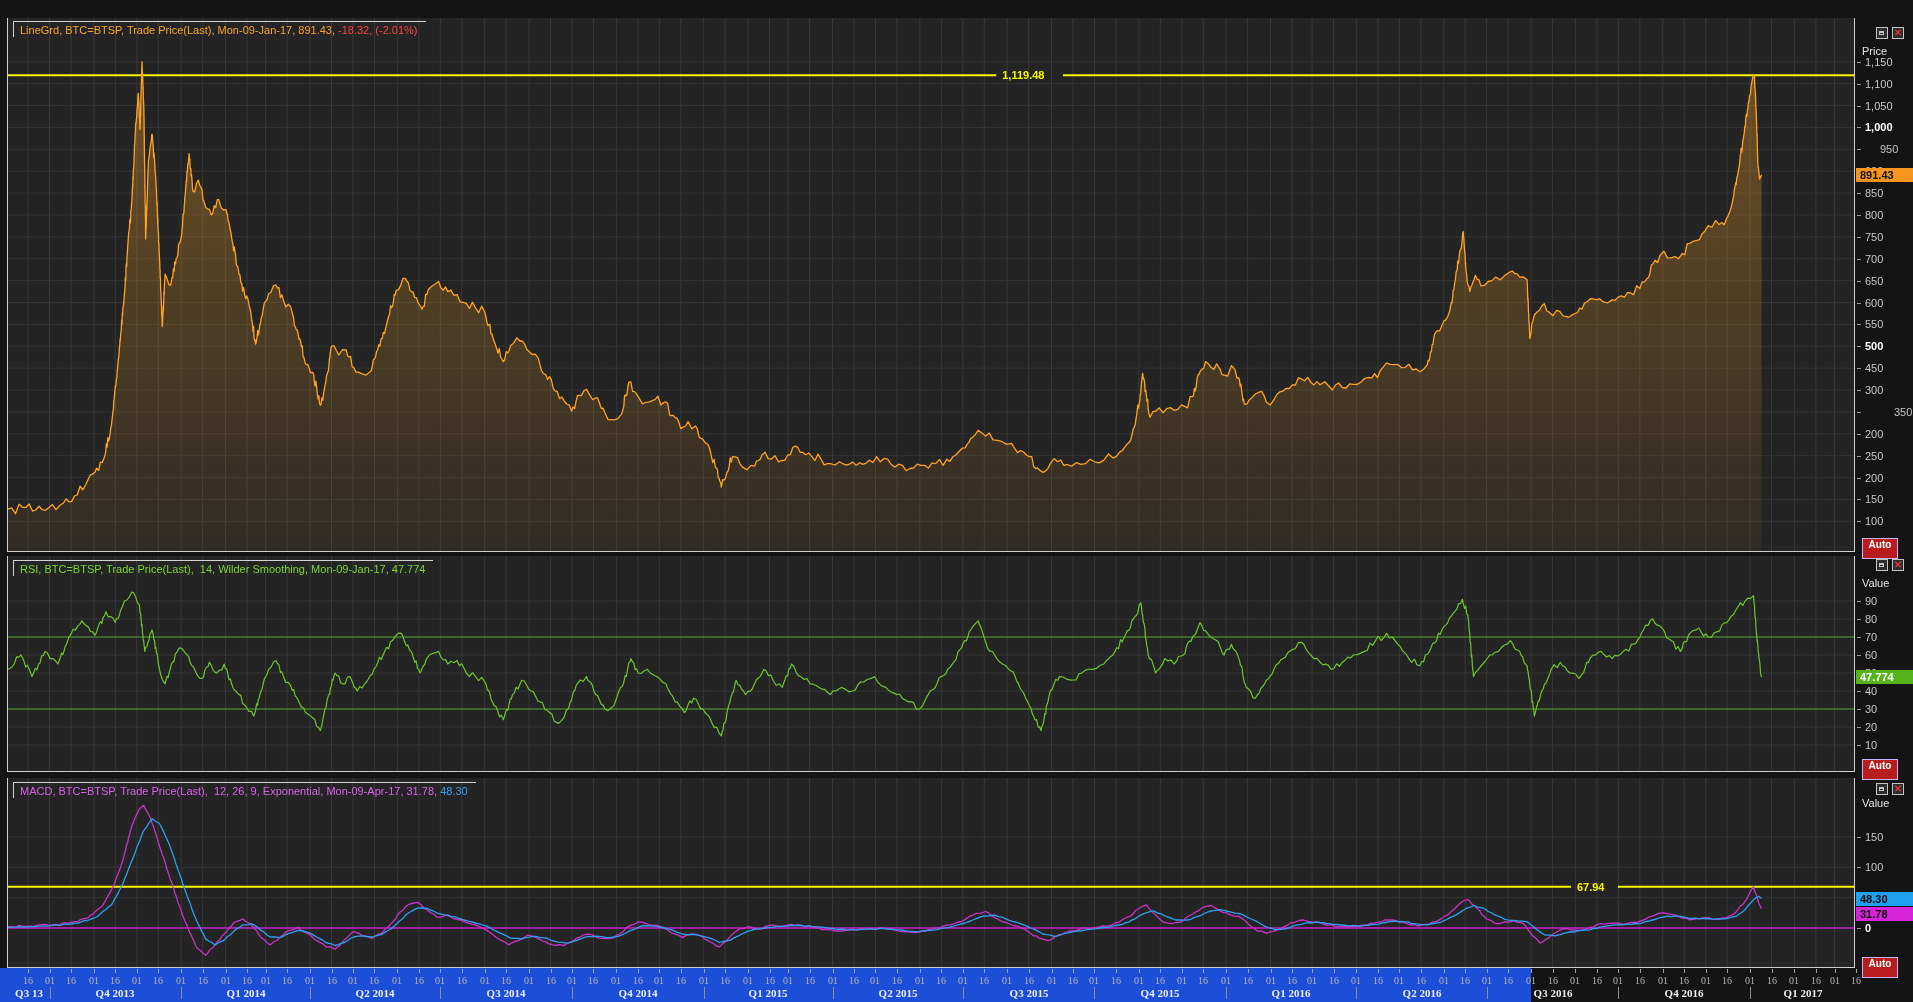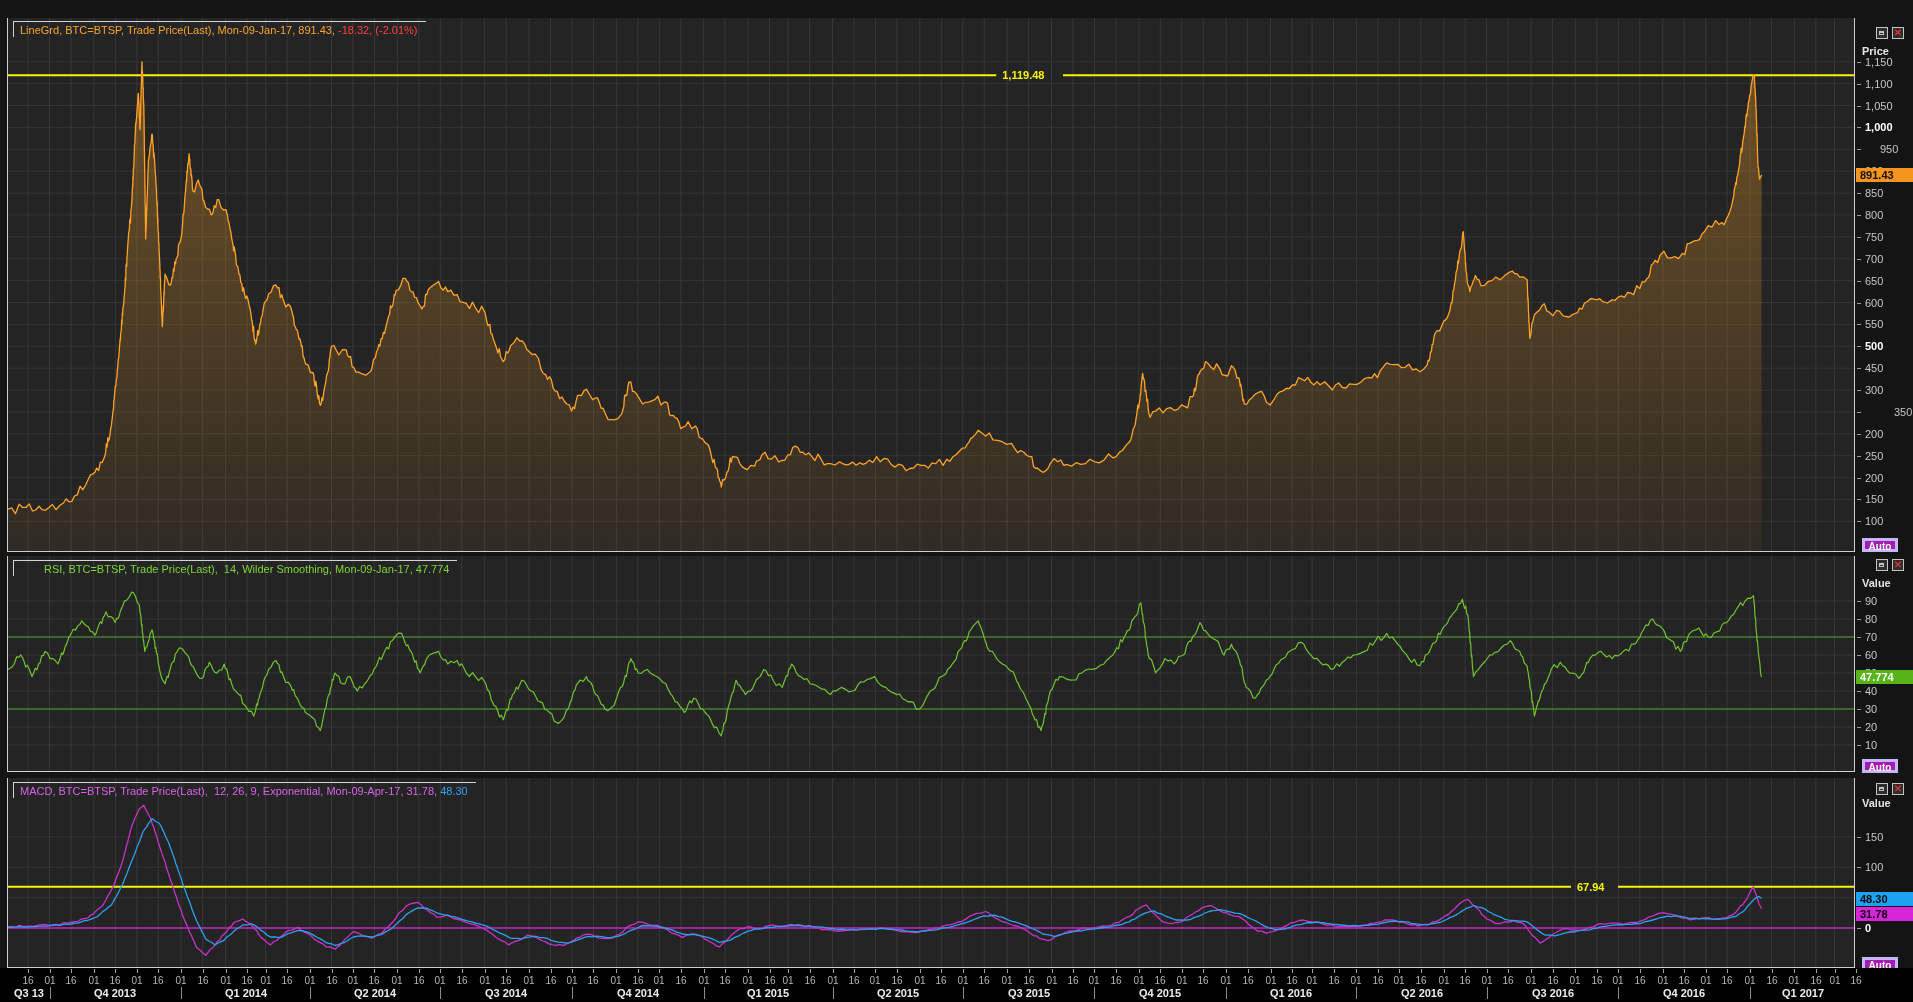--- a/index.html
+++ b/index.html
@@ -14,29 +14,29 @@
   .plot{position:absolute;left:7px;top:0;background:#242424;
         border-left:1px solid #cfcfcf;border-right:1px solid #cfcfcf;border-bottom:1px solid #cfcfcf;}
   .legend{position:absolute;left:13px;font-size:11px;white-space:pre;height:16px;
           border-left:1px solid #d4d4d4;border-top:1px solid #d4d4d4;padding:2px 8px 0 6px;}
   .ytick{position:absolute;left:1857px;width:56px;height:12px;color:#c6c6c6;font-size:11px;
          display:flex;align-items:center;}
   .ytick .dash{width:4px;height:1px;background:#9a9a9a;margin-right:4px;flex:none;}
   .ytick.bold{color:#ffffff;font-weight:bold;}
   .badge{position:absolute;left:1856px;width:57px;height:14px;font-size:11px;font-weight:bold;
          line-height:14px;padding-left:4px;}
-  .auto-btn{position:absolute;left:1862px;width:36px;height:14px;border:3px solid #c4b5fd;
+  .auto-btn{position:absolute;left:1862px;width:36px;height:21px;border:1px solid #c4b5fd;
             color:#fff;font-weight:bold;font-size:10px;line-height:12px;text-align:center;
-            background:#a21caf;cursor:pointer;}
-  .axis-title{position:absolute;left:1862px;font-weight:bold;font-size:11px;color:#e4e4e4;}
+            background:#b91c1c;cursor:pointer;}
+  .axis-title{position:absolute;left:1862px;font-weight:normal;font-size:11px;color:#e4e4e4;}
   .win-icon{position:absolute;width:12px;height:12px;border:1px solid #c4c4c4;background:#2e2e2e;cursor:pointer;}
   .win-icon .inner{position:absolute;left:2px;top:3px;width:5px;height:4px;
                    border:1px solid #c4c4c4;border-top-width:2px;}
   .win-icon.close-x{color:#e03232;font-size:10px;font-weight:bold;line-height:10px;text-align:center;}
-  .xaxis{position:absolute;left:0;top:968px;width:1913px;height:34px;background:#000000;}
+  .xaxis{position:absolute;left:0;top:968px;width:1531px;height:34px;background:#1d4ed8;font-family:Liberation Serif, serif;}
   .xtickmark{position:absolute;top:1px;width:1px;height:4px;background:#a0a0a0;}
   .xminor{position:absolute;top:7px;font-size:10px;color:#b6b6b6;transform:translateX(-50%);}
   .xq{position:absolute;top:19px;font-size:11px;font-weight:bold;color:#ededed;transform:translateX(-50%);white-space:pre;}
   .xsep{position:absolute;top:19px;width:1px;height:12px;background:#8f8f8f;}
 </style>
 </head>
 <body>
 
 <div class="screen">
   <div id="panels">
@@ -351,21 +351,21 @@
           <line x1="0" y1="99" x2="1848" y2="99" stroke="#343434" stroke-width="1"></line>
           <line x1="0" y1="116.99999999999999" x2="1848" y2="116.99999999999999" stroke="#343434" stroke-width="1"></line>
           <line x1="0" y1="135" x2="1848" y2="135" stroke="#343434" stroke-width="1"></line>
           <line x1="0" y1="153" x2="1848" y2="153" stroke="#343434" stroke-width="1"></line>
           <line x1="0" y1="171" x2="1848" y2="171" stroke="#343434" stroke-width="1"></line>
           <line x1="0" y1="189" x2="1848" y2="189" stroke="#343434" stroke-width="1"></line>
           <line x1="0" y1="81" x2="1848" y2="81" stroke="#4f9e2e" stroke-width="1.2"></line>
           <line x1="0" y1="153" x2="1848" y2="153" stroke="#4f9e2e" stroke-width="1.2"></line>
           <path d="M0.0,113.4L2.2,112.3L4.3,110.8L6.5,107.2L8.6,100.8L10.8,101.2L12.9,99.0L14.5,101.8L16.1,105.6L17.7,111.1L19.3,109.1L20.9,112.5L22.4,116.3L24.0,120.6L25.6,117.1L27.3,112.3L28.9,113.8L30.5,108.1L32.1,106.7L33.7,99.7L35.3,99.6L37.0,95.4L39.5,96.9L42.1,102.7L44.7,102.6L47.3,104.6L49.9,108.0L51.1,105.1L52.4,101.2L53.6,96.9L54.8,98.6L56.1,94.8L57.3,90.1L58.5,88.3L59.8,84.4L61.0,81.0L63.1,77.8L65.3,73.2L67.5,74.1L69.6,70.1L71.8,68.4L73.9,64.8L76.1,67.8L78.2,69.7L80.4,70.9L82.5,75.5L84.7,75.9L86.9,79.2L88.2,77.2L89.6,72.6L91.0,68.6L92.4,65.7L93.8,67.5L95.2,61.3L96.6,59.6L97.9,55.8L100.3,60.9L102.6,60.5L104.9,62.0L107.2,66.6L108.5,62.3L109.8,62.7L111.1,60.1L112.5,54.6L113.8,51.9L115.1,49.1L116.4,45.0L118.9,44.0L121.4,40.8L123.8,36.0L125.7,36.9L127.5,40.4L129.4,46.7L131.2,48.6L131.6,52.1L132.0,56.6L132.4,56.8L132.8,59.9L133.2,64.4L133.6,70.2L134.0,68.6L134.4,77.0L134.8,77.7L135.2,84.3L135.6,84.4L136.0,88.7L136.4,91.6L136.8,95.4L137.8,91.3L138.9,90.8L139.9,86.5L141.0,84.0L142.0,78.2L143.1,76.1L144.1,73.8L144.8,76.4L145.4,80.4L146.0,83.6L146.6,84.6L147.2,92.5L147.8,91.2L148.5,96.9L149.1,97.3L149.7,101.1L150.3,107.4L150.9,110.2L151.5,113.4L152.9,119.5L154.3,123.5L155.7,125.9L157.1,127.8L158.1,123.7L159.2,120.2L160.2,121.3L161.3,115.9L162.4,112.7L163.4,108.1L164.5,106.2L166.0,105.2L167.4,97.8L168.9,96.2L170.4,93.2L171.9,91.8L174.3,92.9L176.8,96.4L179.3,99.0L180.7,100.8L182.2,106.7L183.7,109.4L185.2,110.4L186.6,113.4L189.1,118.9L191.6,122.1L194.0,122.4L195.5,120.8L197.0,113.9L198.5,111.3L200.0,110.6L201.4,106.2L203.3,109.6L205.1,114.0L207.0,116.4L208.8,117.0L211.3,114.2L213.8,114.0L216.2,108.0L217.4,112.5L218.7,112.8L219.9,118.4L221.1,123.8L222.4,122.8L223.6,127.8L225.5,132.9L227.3,134.7L229.2,136.9L231.0,138.6L232.8,139.4L234.7,147.6L236.5,148.8L238.4,151.2L240.9,155.5L243.3,155.1L245.8,160.2L246.7,157.2L247.6,154.5L248.6,147.9L249.5,149.1L250.4,143.2L251.3,141.5L252.3,137.2L253.2,135.0L254.2,132.6L255.3,127.2L256.3,123.0L257.4,120.9L258.5,119.5L259.5,117.2L260.6,113.4L263.0,111.3L265.5,105.9L268.0,104.4L269.4,107.6L270.9,108.5L272.4,116.4L273.9,115.8L275.4,120.6L277.8,126.5L280.3,126.3L282.7,129.6L284.2,134.3L285.7,133.6L287.2,139.8L288.7,141.4L290.1,144.0L292.0,148.6L293.8,151.2L295.7,152.0L297.5,156.6L301.2,158.9L304.9,162.0L306.8,163.6L308.6,170.3L310.5,171.5L312.3,174.6L313.1,171.9L313.8,169.5L314.5,165.3L315.3,161.0L316.0,157.8L316.7,153.9L317.5,152.1L318.2,150.4L319.0,144.6L319.7,142.2L320.6,138.7L321.6,138.4L322.5,132.2L323.4,130.1L324.3,123.4L325.2,124.0L326.2,118.9L327.1,117.0L328.9,119.7L330.8,120.2L332.6,126.8L334.5,127.8L337.0,127.9L339.4,121.1L341.9,120.6L343.4,123.7L344.8,127.1L346.3,131.5L347.8,132.1L349.3,135.0L351.7,130.5L354.2,132.0L356.7,127.8L358.5,126.0L360.4,123.0L362.2,119.5L364.1,118.2L365.9,113.4L367.8,111.0L369.6,106.9L371.4,101.4L373.3,103.5L375.1,99.0L377.0,94.8L378.8,91.2L380.7,92.8L382.5,85.7L384.4,84.6L387.5,80.0L390.5,77.1L393.6,77.4L395.2,81.4L396.7,85.7L398.2,89.9L399.8,88.8L401.3,93.3L402.9,95.4L404.2,97.5L405.5,102.3L406.8,106.4L408.1,104.8L409.5,112.4L410.8,113.5L412.1,117.0L413.6,113.5L415.2,110.0L416.7,108.5L418.3,103.1L419.8,101.1L421.3,99.0L424.4,97.5L427.5,96.6L430.6,95.4L432.9,101.0L435.2,104.0L437.5,103.6L439.8,108.0L442.9,105.2L446.0,106.7L449.1,104.4L451.4,109.8L453.7,107.8L456.0,112.3L458.3,117.0L461.4,120.5L464.5,116.7L467.5,120.6L470.6,124.6L473.7,121.3L476.8,126.0L478.1,128.6L479.4,134.2L480.7,134.3L482.1,138.5L483.4,144.3L484.7,146.4L486.0,149.4L487.9,150.5L489.7,155.0L491.6,161.0L493.4,159.1L495.3,163.8L496.4,160.5L497.6,155.9L498.7,153.4L499.9,154.4L501.0,148.5L502.2,142.9L503.3,143.0L504.5,138.6L506.4,136.9L508.2,131.2L510.0,133.0L511.9,128.4L513.7,124.2L516.1,125.0L518.4,128.8L520.7,133.3L523.0,135.0L525.3,135.9L527.6,140.2L529.9,145.0L532.2,145.8L534.5,146.9L536.8,153.5L539.2,154.1L541.5,156.6L543.8,157.8L546.1,164.9L548.4,166.4L550.7,167.4L552.6,165.4L554.4,163.6L556.2,160.9L558.1,154.8L559.9,153.0L561.1,150.4L562.3,145.9L563.4,144.3L564.6,139.2L565.7,135.2L566.9,134.3L568.0,129.9L569.2,127.8L572.3,124.0L575.3,125.5L578.4,120.6L580.0,124.5L581.5,125.4L583.0,126.9L584.6,129.9L586.1,135.8L587.7,138.6L589.5,139.5L591.4,143.7L593.2,148.2L595.1,149.1L596.9,153.0L600.0,154.6L603.1,152.0L606.1,149.4L607.5,145.3L608.8,141.5L610.1,137.4L611.4,133.7L612.7,131.4L614.1,130.6L615.4,127.8L616.3,123.7L617.2,119.7L618.2,120.6L619.1,116.4L620.0,110.8L620.9,106.6L621.9,106.0L622.8,102.6L624.3,105.5L625.7,106.9L627.2,113.6L628.7,112.9L630.2,117.0L633.2,117.4L636.3,114.8L639.4,113.4L642.5,117.3L645.6,118.9L648.6,120.6L651.7,122.6L654.8,126.3L657.9,127.8L659.4,131.8L661.0,134.7L662.5,137.8L664.0,139.3L665.6,142.3L667.1,145.8L669.4,146.1L671.7,150.1L674.1,152.5L676.4,156.6L678.2,154.4L680.1,148.6L681.9,145.0L683.8,146.8L685.6,142.2L687.9,143.0L690.2,147.5L692.5,152.7L694.8,153.0L696.7,156.0L698.5,158.0L700.4,159.6L702.2,162.8L704.1,167.4L706.4,171.6L708.7,171.2L711.0,176.9L713.3,180.0L714.1,175.9L715.0,174.0L715.8,167.4L716.6,167.2L717.4,166.1L718.3,162.5L719.1,155.9L719.9,152.5L720.7,149.4L721.6,147.0L722.6,142.8L723.5,139.7L724.4,136.8L725.3,136.3L726.3,131.5L727.2,127.2L728.1,124.2L730.0,128.7L731.8,129.4L733.7,133.1L735.5,134.9L737.4,138.6L739.7,135.6L742.0,135.2L744.3,133.0L746.6,127.8L748.4,123.7L750.3,122.0L752.1,120.6L754.0,117.1L755.8,113.4L758.1,114.7L760.5,119.7L762.8,119.1L765.1,124.2L768.2,129.5L771.2,127.8L774.3,131.4L775.6,127.2L777.0,123.5L778.3,119.8L779.6,119.8L780.9,112.8L782.2,112.2L783.6,108.0L785.9,110.5L788.2,116.6L790.5,119.6L792.8,120.6L795.9,123.3L799.0,122.7L802.0,127.8L805.1,128.2L808.2,129.5L811.3,131.4L814.0,133.2L816.8,133.3L819.6,136.5L822.4,138.6L825.1,134.8L827.9,134.9L830.7,133.1L833.4,131.4L837.1,133.1L840.8,135.8L844.5,135.0L847.3,133.9L850.1,128.5L852.9,125.8L855.6,126.0L859.3,123.5L863.0,122.4L866.7,120.6L869.5,125.8L872.3,128.7L875.0,130.4L877.8,131.4L880.6,134.3L883.3,136.1L886.1,137.1L888.9,138.6L891.7,138.0L894.4,142.5L897.2,144.1L900.0,145.8L902.7,145.7L905.5,146.4L908.3,153.3L911.1,153.0L912.9,151.7L914.8,149.3L916.6,145.4L918.5,141.3L920.3,138.4L922.2,135.0L924.4,133.7L926.6,132.4L928.8,128.2L931.0,122.0L933.2,120.6L935.5,119.5L937.7,118.1L939.9,112.9L942.1,111.3L944.3,108.0L946.2,105.7L948.0,103.3L949.9,96.2L951.7,93.8L953.6,91.8L955.1,87.3L956.6,84.6L958.2,85.0L959.7,81.3L961.3,75.3L962.8,73.8L965.3,69.9L967.7,67.4L970.2,64.8L971.4,68.4L972.5,70.3L973.7,73.9L974.8,77.3L976.0,80.9L977.1,84.7L978.3,87.6L979.4,91.8L981.8,95.4L984.1,95.0L986.4,98.5L988.7,102.6L991.8,106.1L994.8,108.2L997.9,109.8L1000.2,112.7L1002.5,114.9L1004.9,115.5L1007.2,120.6L1008.7,125.3L1010.2,127.0L1011.8,131.5L1013.3,134.0L1014.9,136.0L1016.4,138.6L1017.7,142.2L1019.0,144.8L1020.4,147.5L1021.7,150.1L1023.0,152.4L1024.3,157.8L1025.6,160.2L1027.1,164.0L1028.6,163.7L1030.1,171.1L1031.6,170.8L1033.0,174.6L1033.8,170.6L1034.6,169.2L1035.3,167.1L1036.1,162.6L1036.9,157.4L1037.7,158.1L1038.4,149.7L1039.2,148.1L1040.0,145.6L1040.7,141.8L1041.5,138.2L1042.3,135.0L1044.1,133.3L1046.0,128.2L1047.8,123.4L1049.7,124.3L1051.5,120.6L1055.2,121.0L1058.9,123.2L1062.6,124.2L1065.4,124.0L1068.1,123.9L1070.9,117.9L1073.7,117.0L1077.4,114.1L1081.1,113.0L1084.8,113.4L1088.5,112.3L1092.2,109.2L1095.9,108.0L1098.1,104.8L1100.3,103.0L1102.5,100.7L1104.7,99.2L1107.0,95.4L1108.8,91.7L1110.6,92.6L1112.5,83.5L1114.3,85.9L1116.2,81.0L1117.7,78.5L1119.3,74.6L1120.8,74.4L1122.4,71.7L1123.9,64.5L1125.4,63.0L1126.9,60.5L1128.4,59.4L1129.9,56.4L1131.3,48.9L1132.8,46.8L1133.3,49.7L1133.7,54.1L1134.2,58.3L1134.7,58.7L1135.1,64.8L1135.6,66.7L1136.1,68.0L1136.5,70.0L1137.0,73.3L1137.4,81.6L1137.9,83.4L1138.4,86.5L1138.8,89.9L1139.3,91.6L1139.8,96.0L1140.2,99.0L1141.4,102.8L1142.7,102.8L1143.9,104.6L1145.1,108.5L1146.4,112.7L1147.6,117.0L1149.5,114.4L1151.3,112.8L1153.2,110.2L1155.0,106.9L1156.8,102.6L1159.9,104.9L1163.0,104.1L1166.1,108.0L1168.4,105.4L1170.7,100.4L1173.0,100.0L1175.3,99.0L1176.9,97.7L1178.4,90.7L1179.9,86.8L1181.5,85.2L1183.0,85.3L1184.6,81.0L1186.0,79.3L1187.5,78.1L1189.0,74.4L1190.5,70.3L1192.0,66.6L1193.8,69.7L1195.7,74.4L1197.5,74.7L1199.4,77.4L1202.4,80.7L1205.5,82.7L1208.6,84.6L1210.1,85.5L1211.5,89.3L1213.0,93.1L1214.5,97.2L1216.0,99.0L1217.8,94.2L1219.7,93.1L1221.5,93.2L1223.4,88.2L1224.9,92.2L1226.3,93.8L1227.8,95.1L1229.3,98.1L1230.8,102.6L1231.6,104.8L1232.4,108.8L1233.2,109.8L1234.1,112.0L1234.9,119.4L1235.7,123.4L1236.5,126.8L1237.3,128.3L1238.2,131.4L1240.5,132.8L1242.8,135.8L1245.1,142.0L1247.4,142.2L1249.2,139.0L1251.1,137.1L1252.9,132.5L1254.8,130.4L1256.6,127.8L1258.5,124.1L1260.3,123.0L1262.2,120.0L1264.0,118.3L1265.9,113.4L1268.2,108.7L1270.5,107.4L1272.8,103.7L1275.1,102.6L1277.4,101.3L1279.7,96.8L1282.0,95.0L1284.4,93.6L1287.4,92.5L1290.5,86.6L1293.6,86.4L1295.9,88.3L1298.2,93.2L1300.5,96.6L1302.8,99.0L1305.9,102.6L1309.0,102.3L1312.1,106.2L1314.9,108.9L1317.6,108.1L1320.4,109.4L1323.2,113.4L1325.9,112.5L1328.7,107.8L1331.5,110.3L1334.3,106.2L1337.0,104.3L1339.8,101.2L1342.6,101.8L1345.3,99.0L1349.0,98.6L1352.7,97.1L1356.4,95.4L1359.2,94.5L1362.0,87.1L1364.7,89.3L1367.5,84.6L1370.3,80.4L1373.1,84.5L1375.8,81.6L1378.6,77.4L1381.4,82.0L1384.2,81.0L1386.9,84.3L1389.7,88.2L1391.9,90.1L1394.1,94.1L1396.3,96.3L1398.6,98.8L1400.8,102.6L1403.6,106.3L1406.3,103.1L1409.1,108.9L1411.9,109.8L1413.7,105.5L1415.6,105.8L1417.4,99.0L1419.3,98.3L1421.1,96.2L1423.0,91.8L1424.8,87.3L1426.7,86.9L1428.5,84.8L1430.4,77.1L1432.2,78.4L1434.0,73.8L1435.9,70.6L1437.7,69.1L1439.6,66.9L1441.4,62.1L1443.3,60.0L1445.1,57.6L1447.0,55.4L1448.8,53.2L1450.7,47.5L1452.5,47.6L1454.4,43.2L1455.5,48.5L1456.6,52.4L1457.7,50.1L1458.8,57.9L1459.9,59.4L1460.2,62.2L1460.5,64.8L1460.8,67.6L1461.1,73.5L1461.4,76.2L1461.7,75.9L1462.0,84.5L1462.3,87.2L1462.5,86.3L1462.8,88.7L1463.1,97.1L1463.4,100.9L1463.7,98.9L1464.0,102.6L1464.3,108.0L1464.6,112.3L1464.9,113.8L1465.2,117.1L1465.5,120.6L1467.8,115.9L1470.1,113.9L1472.4,110.7L1474.7,108.0L1477.0,105.5L1479.3,102.5L1481.6,99.1L1483.9,99.0L1487.0,96.4L1490.1,95.6L1493.2,91.8L1496.3,89.0L1499.3,88.2L1502.4,84.6L1504.7,87.9L1507.0,93.1L1509.4,94.0L1511.7,95.4L1513.1,99.4L1514.6,100.7L1516.1,106.5L1517.6,108.3L1519.1,109.8L1519.5,113.7L1520.0,115.5L1520.5,119.1L1521.0,122.8L1521.5,124.4L1522.0,131.2L1522.5,133.2L1523.0,133.6L1523.5,136.9L1524.0,146.3L1524.5,145.2L1525.0,148.9L1525.5,152.3L1526.0,157.2L1526.4,160.2L1527.4,156.6L1528.3,151.8L1529.2,149.6L1530.1,145.2L1531.1,145.0L1532.0,141.5L1532.9,137.9L1533.8,135.0L1535.2,133.0L1536.5,128.2L1537.8,127.2L1539.1,124.6L1540.4,121.0L1541.8,117.9L1543.1,113.4L1546.2,108.7L1549.2,111.6L1552.3,106.2L1554.6,109.8L1556.9,110.9L1559.3,114.7L1561.6,117.0L1564.6,117.2L1567.7,118.0L1570.8,122.4L1572.4,120.5L1574.0,118.1L1575.6,116.7L1577.1,111.9L1578.7,106.4L1580.3,106.7L1581.9,102.6L1584.7,99.2L1587.4,99.2L1590.2,96.3L1593.0,95.4L1595.7,98.3L1598.5,101.0L1601.3,99.4L1604.1,102.6L1606.8,99.3L1609.6,99.9L1612.4,98.3L1615.2,95.4L1617.9,93.3L1620.7,95.1L1623.5,88.1L1626.2,88.2L1628.1,87.0L1629.9,83.5L1631.8,81.4L1633.6,76.8L1635.5,73.8L1637.8,69.1L1640.1,69.4L1642.4,64.2L1644.7,63.0L1647.0,67.2L1649.3,69.2L1651.7,69.9L1654.0,72.0L1656.3,75.2L1658.6,81.7L1660.9,83.1L1663.2,84.6L1665.5,85.7L1667.8,93.1L1670.1,90.4L1672.4,95.4L1674.0,92.9L1675.5,86.5L1677.1,85.5L1678.6,85.6L1680.1,80.3L1681.7,77.4L1684.8,74.8L1687.8,73.9L1690.9,72.0L1693.2,76.1L1695.5,80.0L1697.9,77.8L1700.2,81.0L1703.2,81.5L1706.3,76.7L1709.4,75.6L1711.7,74.9L1714.0,68.9L1716.3,66.9L1718.6,66.6L1721.0,63.8L1723.3,60.1L1725.6,58.5L1727.9,54.0L1730.2,50.7L1732.5,46.6L1734.8,49.6L1737.1,45.0L1739.9,42.2L1742.7,42.4L1745.4,39.6L1745.7,42.4L1746.0,46.7L1746.3,48.1L1746.5,50.1L1746.8,57.9L1747.1,61.5L1747.4,61.3L1747.7,65.1L1747.9,71.2L1748.2,73.8L1748.5,77.5L1748.8,79.1L1749.1,85.5L1749.4,84.6L1749.7,87.7L1750.1,92.8L1750.4,97.0L1750.7,98.6L1751.0,102.6L1751.5,104.9L1752.0,109.1L1752.5,116.6L1753.0,119.2L1753.6,121.0" fill="none" stroke="#6fc42e" stroke-width="1.2" stroke-linejoin="round"></path>
         </svg>
-        <div class="legend" style="top: 4px;"><span style="color: rgb(127, 212, 53); margin-left: 24px;">RSI, BTC=BTSP, Trade Price(Last),  14, Wilder Smoothing, Mon-09-Jan-17, 47.774</span></div>
+        <div class="legend" style="top: 4px;"><span style="color: rgb(127, 212, 53);">RSI, BTC=BTSP, Trade Price(Last),  14, Wilder Smoothing, Mon-09-Jan-17, 47.774</span></div>
         <div class="win-icon" style="left: 1876px; top: 3px;">
           <div class="inner"></div>
         </div>
         <div class="win-icon close-x" style="left: 1892px; top: 3px;">✕</div>
         <div class="axis-title" style="top: 21px;">Value</div>
         <div class="ytick" style="top: 39px;">
           <span class="dash"></span>
           <span>90</span>
         </div>
         <div class="ytick" style="top: 57px;">

